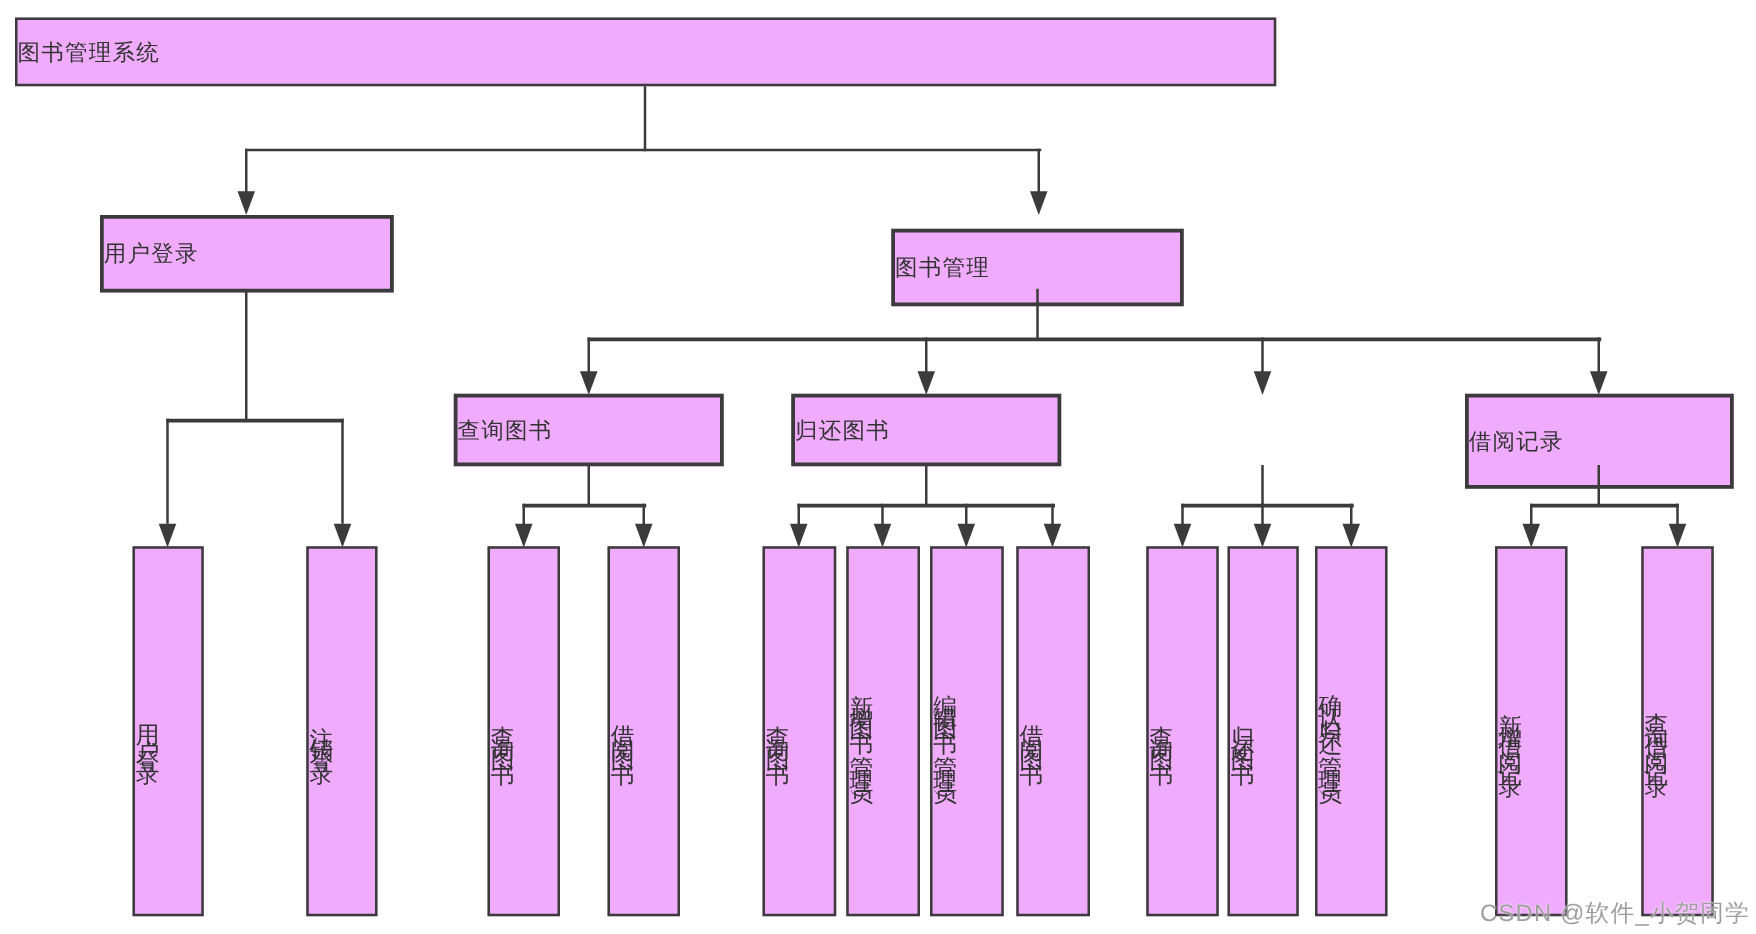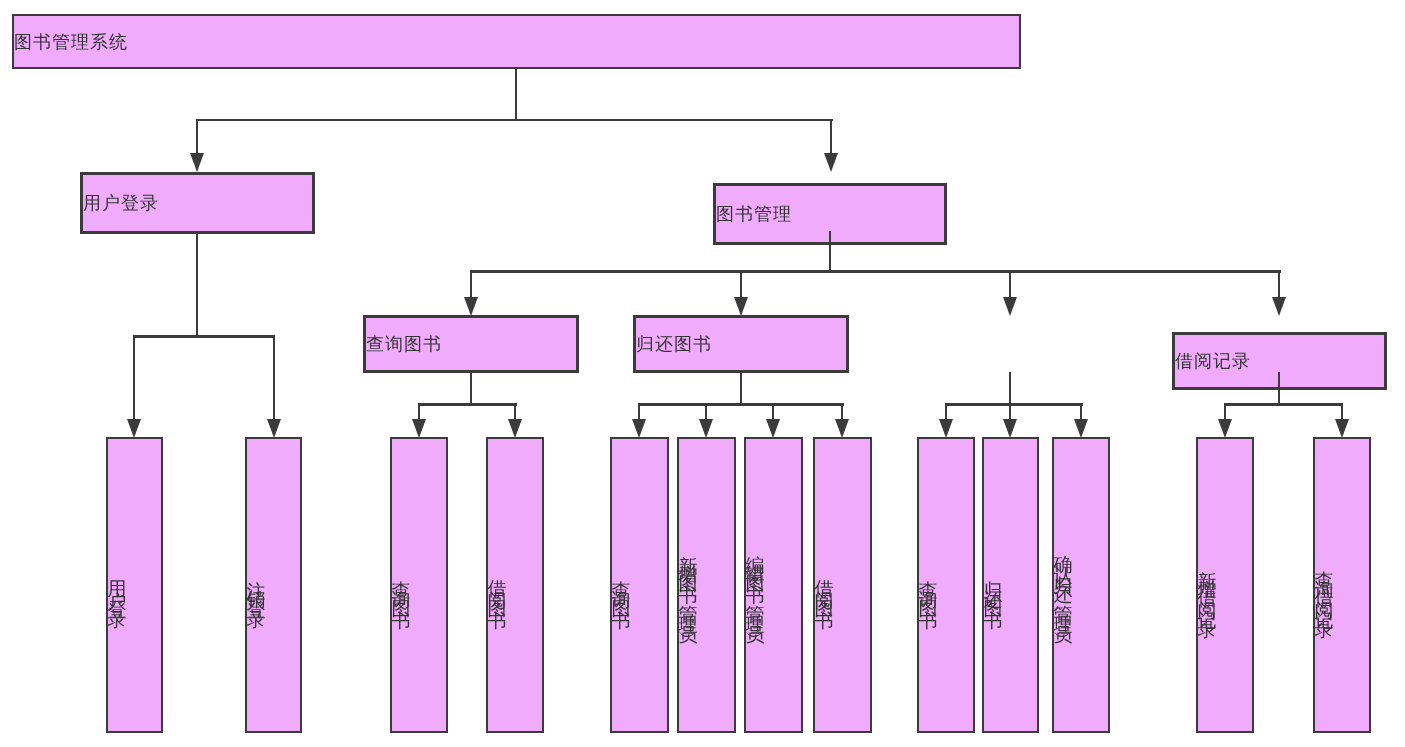--- a/index.html
+++ b/index.html
@@ -100,21 +100,21 @@
   <div class="arrow" style="left:1003px;top:297px;"></div>
   <div class="vline" style="left:1278px;top:270px;width:2px;height:29px;"></div>
   <div class="arrow" style="left:1272px;top:297px;"></div>
 
   <div class="box" style="left:363px;top:315px;width:216px;height:58px;">
     <span>查询图书</span>
   </div>
   <div class="box" style="left:633px;top:315px;width:216px;height:58px;">
     <span>归还图书</span>
   </div>
-  <div class="box" style="left:1172px;top:332px;width:215px;height:58px;">
+  <div class="box" style="left:1172px;top:315px;width:215px;height:76px;">
     <span>借阅记录</span>
   </div>
 
   <div class="vline" style="left:470px;top:372px;width:2px;height:33px;"></div>
   <div class="hline" style="left:418px;top:403px;width:99px;height:3px;"></div>
   <div class="vline" style="left:418px;top:403px;width:2px;height:18px;"></div>
   <div class="arrow" style="left:412px;top:419px;"></div>
   <div class="vline" style="left:514px;top:403px;width:2px;height:18px;"></div>
   <div class="arrow" style="left:508px;top:419px;"></div>
   <div class="box leaf" style="left:390px;top:437px;width:58px;height:296px;">
@@ -171,14 +171,15 @@
   <div class="arrow" style="left:1218px;top:419px;"></div>
   <div class="vline" style="left:1341px;top:403px;width:2px;height:18px;"></div>
   <div class="arrow" style="left:1335px;top:419px;"></div>
   <div class="box leaf" style="left:1196px;top:437px;width:58px;height:296px;">
     <span class="vtext">新增借阅记录</span>
   </div>
   <div class="box leaf" style="left:1313px;top:437px;width:58px;height:296px;">
     <span class="vtext">查询借阅记录</span>
   </div>
 
+  <div class="watermark">CSDN @软件_小贺同学</div>
 
 </div>
 
 </body></html>

